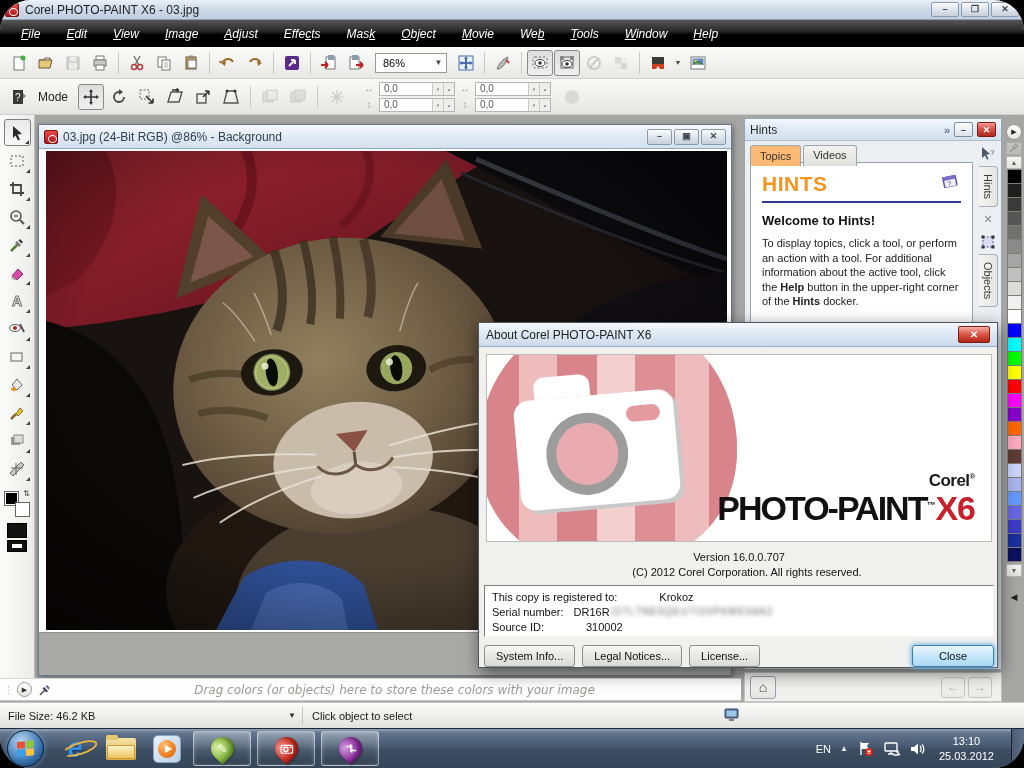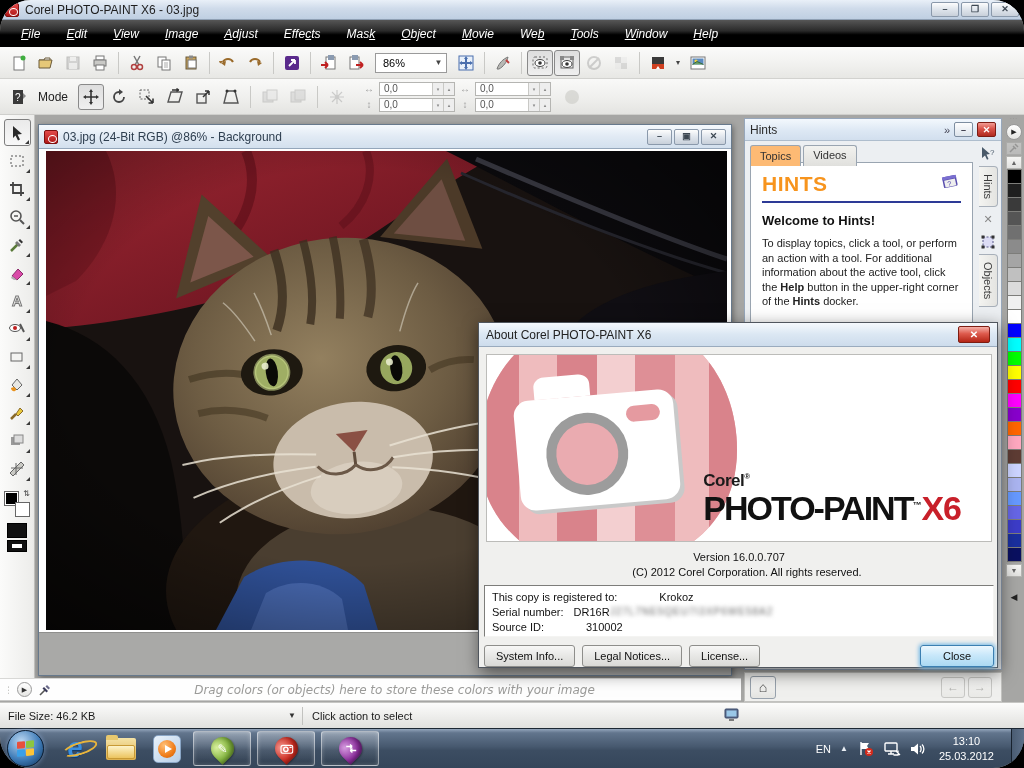--- a/index.html
+++ b/index.html
@@ -105,37 +105,37 @@
 .pal-btn{width:16px;height:13px;display:flex;align-items:center;justify-content:center;font-size:7px;color:#666;background:linear-gradient(#f6f6f4,#e2e2e0);border:1px solid #b5b5b2;margin-bottom:1px;}
 #palette-swatches{display:flex;flex-direction:column;}
 .swatch{width:15px;height:15px;border:1px solid #7d7d7a;margin-top:-1px;}
 .pal-fly{font-size:9px;color:#222;}
 
 
 .about{position:absolute;left:478px;top:322px;width:520px;height:346px;background:#f0f0ee;border:1px solid #50565e;box-shadow:2px 5px 16px rgba(0,0,0,.55);}
 .about-title{height:24px;background:linear-gradient(#f5f9fd,#dbe7f3 50%,#cddcec);border-bottom:1px solid #9aabbe;display:flex;align-items:center;padding:0 7px;font-size:12px;color:#222;}
 .close-red{margin-left:auto;width:32px;height:17px;background:linear-gradient(#f5b0a8,#dd5a4c 45%,#b42516);border:1px solid #7d1d12;border-radius:2px;color:#fff;display:flex;align-items:center;justify-content:center;font-size:10px;font-weight:bold;}
 .logo-frame{position:absolute;left:7px;top:31px;width:506px;height:188px;background:#fff;border:1px solid #bcbcb9;overflow:hidden;}
-.brand{position:absolute;right:30px;bottom:16px;line-height:1;}
+.brand{position:absolute;right:16px;bottom:16px;line-height:1;text-align:right;}
 .brand-corel{font-size:17px;font-weight:bold;color:#1a1a1a;letter-spacing:-.5px;}
 .brand-reg{font-size:8px;vertical-align:super;}
 .brand-main{font-size:34px;font-weight:bold;color:#111;letter-spacing:-2px;margin-top:2px;}
 .brand-tm{font-size:9px;vertical-align:super;letter-spacing:0;}
 .brand-x6{color:#c8202a;letter-spacing:-1px;}
 .ver{position:absolute;left:0;top:228px;width:520px;text-align:center;font-size:11px;color:#111;}
 .copy{position:absolute;left:8px;top:243px;width:520px;text-align:center;font-size:11px;color:#111;}
 .reg-box{position:absolute;left:5px;top:262px;width:510px;height:52px;background:#fff;border:1px solid;border-color:#7d7d7a #f4f4f2 #f4f4f2 #7d7d7a;padding:3px 7px;font-size:11px;color:#111;}
 .reg-row{display:flex;height:15px;align-items:center;}
 .rv1{margin-left:42px;}
 .rv2{margin-left:10px;}
 .rv3{margin-left:42px;}
 .blurred{filter:blur(2px);color:#6a6a6a;font-size:10px;letter-spacing:1px;}
 .about-buttons{position:absolute;left:5px;top:322px;width:510px;display:flex;gap:7px;}
 .abtn{height:22px;padding:0 11px;font-size:11px;color:#111;background:linear-gradient(#f7f7f6,#e9e9e7 45%,#d9d9d6);border:1px solid #8e8e8b;border-radius:3px;display:flex;align-items:center;}
-.abtn.close-btn{margin-left:auto;width:74px;justify-content:center;border:1px solid #3c7fb1;box-shadow:0 0 4px 1px #6cb4e4;background:linear-gradient(#ecf7fe,#c9e8fa 45%,#abd9f2);}
+.abtn.close-btn{margin-left:auto;width:82px;justify-content:center;border:1px solid #3c7fb1;box-shadow:0 0 4px 1px #6cb4e4;background:linear-gradient(#ecf7fe,#c9e8fa 45%,#abd9f2);}
 
 
 .statusbar{position:absolute;left:0;top:702px;width:1024px;height:26px;background:linear-gradient(#fcfcfb,#ededeb 55%,#e1e1de);border-top:1px solid #c6c6c3;display:flex;align-items:center;font-size:11px;color:#1a1a1a;}
 .status-left{width:302px;display:flex;align-items:center;padding:0 6px 0 8px;height:100%;}
 .status-caret{margin-left:auto;font-size:8px;color:#333;}
 .status-sep{width:1px;height:18px;background:#c2c2bf;}
 .status-msg{padding-left:9px;}
 .status-icon{position:absolute;left:724px;top:5px;}
 
 
@@ -829,21 +829,21 @@
       <div class="abtn close-btn">Close</div>
     </div>
   </div>
 
   <div class="statusbar">
     <div class="status-left">
       <span>File Size: 46.2 KB</span>
       <span class="status-caret">▼</span>
     </div>
     <div class="status-sep"></div>
-    <span class="status-msg">Click action to select</span>
+    <span class="status-msg">Click object to select</span>
     <span class="status-icon">
         <svg class="svgi" width="15" height="14">
           <rect x="1" y="1" width="13" height="9" rx="1" fill="#5a6a8a" stroke="#3a4a6a"></rect>
           <rect x="2.5" y="2.5" width="10" height="6" fill="#9ac8e8"></rect>
           <rect x="5" y="11" width="5" height="2" fill="#7a7a7a"></rect>
         </svg>
       </span>
   </div>
 
   <div class="taskbar">

